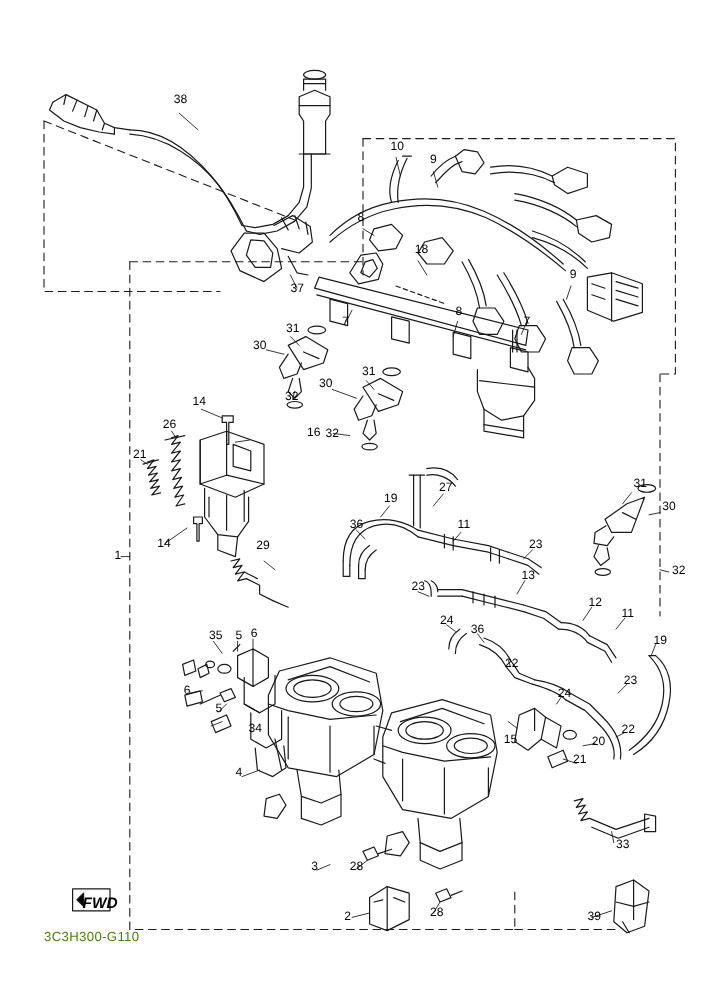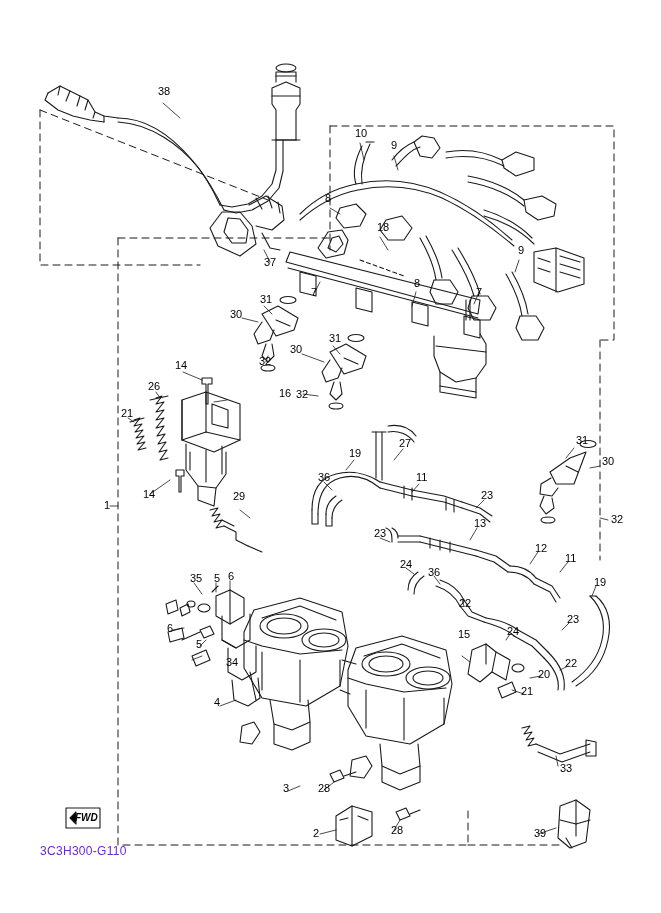--- a/index.html
+++ b/index.html
@@ -33,32 +33,32 @@
     font-family: Liberation Sans, sans-serif;
     color: #000;
     line-height: 11px;
     white-space: nowrap;
   }
   .part-code {
     position: absolute;
     font-size: 12px;
     letter-spacing: 0.3px;
     font-family: "Liberation Sans", sans-serif;
-    color: #6d28d9;
+    color: #4d7c0f;
   }
   .fwd-badge {
     position: absolute;
     width: 34px;
     height: 20px;
   }
   .fwd-badge .fwd-text {
     position: absolute;
     left: 9px;
     top: 4px;
-    font-size: 10px;
+    font-size: 14px;
     font-weight: bold;
     font-style: italic;
     color: #000;
   }
 </style>
 </head>
 <body>
 
 <div id="diagram-root">
 
@@ -483,21 +483,21 @@
   <div class="callout" style="left:190px; top:573px;">35</div>
   <div class="callout" style="left:214px; top:573px;">5</div>
   <div class="callout" style="left:228px; top:571px;">6</div>
   <div class="callout" style="left:459px; top:598px;">22</div>
   <div class="callout" style="left:567px; top:614px;">23</div>
   <div class="callout" style="left:167px; top:623px;">6</div>
   <div class="callout" style="left:196px; top:639px;">5</div>
   <div class="callout" style="left:507px; top:626px;">24</div>
   <div class="callout" style="left:565px; top:658px;">22</div>
   <div class="callout" style="left:186px; top:657px;margin-left:40px;">34</div>
-  <div class="callout" style="left:458px; top:629px;">15</div>
+  <div class="callout" style="left:458px; top:667px;">15</div>
   <div class="callout" style="left:538px; top:669px;">20</div>
   <div class="callout" style="left:521px; top:686px;">21</div>
   <div class="callout" style="left:214px; top:697px;">4</div>
   <div class="callout" style="left:560px; top:763px;">33</div>
   <div class="callout" style="left:283px; top:783px;">3</div>
   <div class="callout" style="left:318px; top:783px;">28</div>
   <div class="callout" style="left:313px; top:828px;">2</div>
   <div class="callout" style="left:391px; top:825px;">28</div>
   <div class="callout" style="left:534px; top:828px;">39</div>
 

